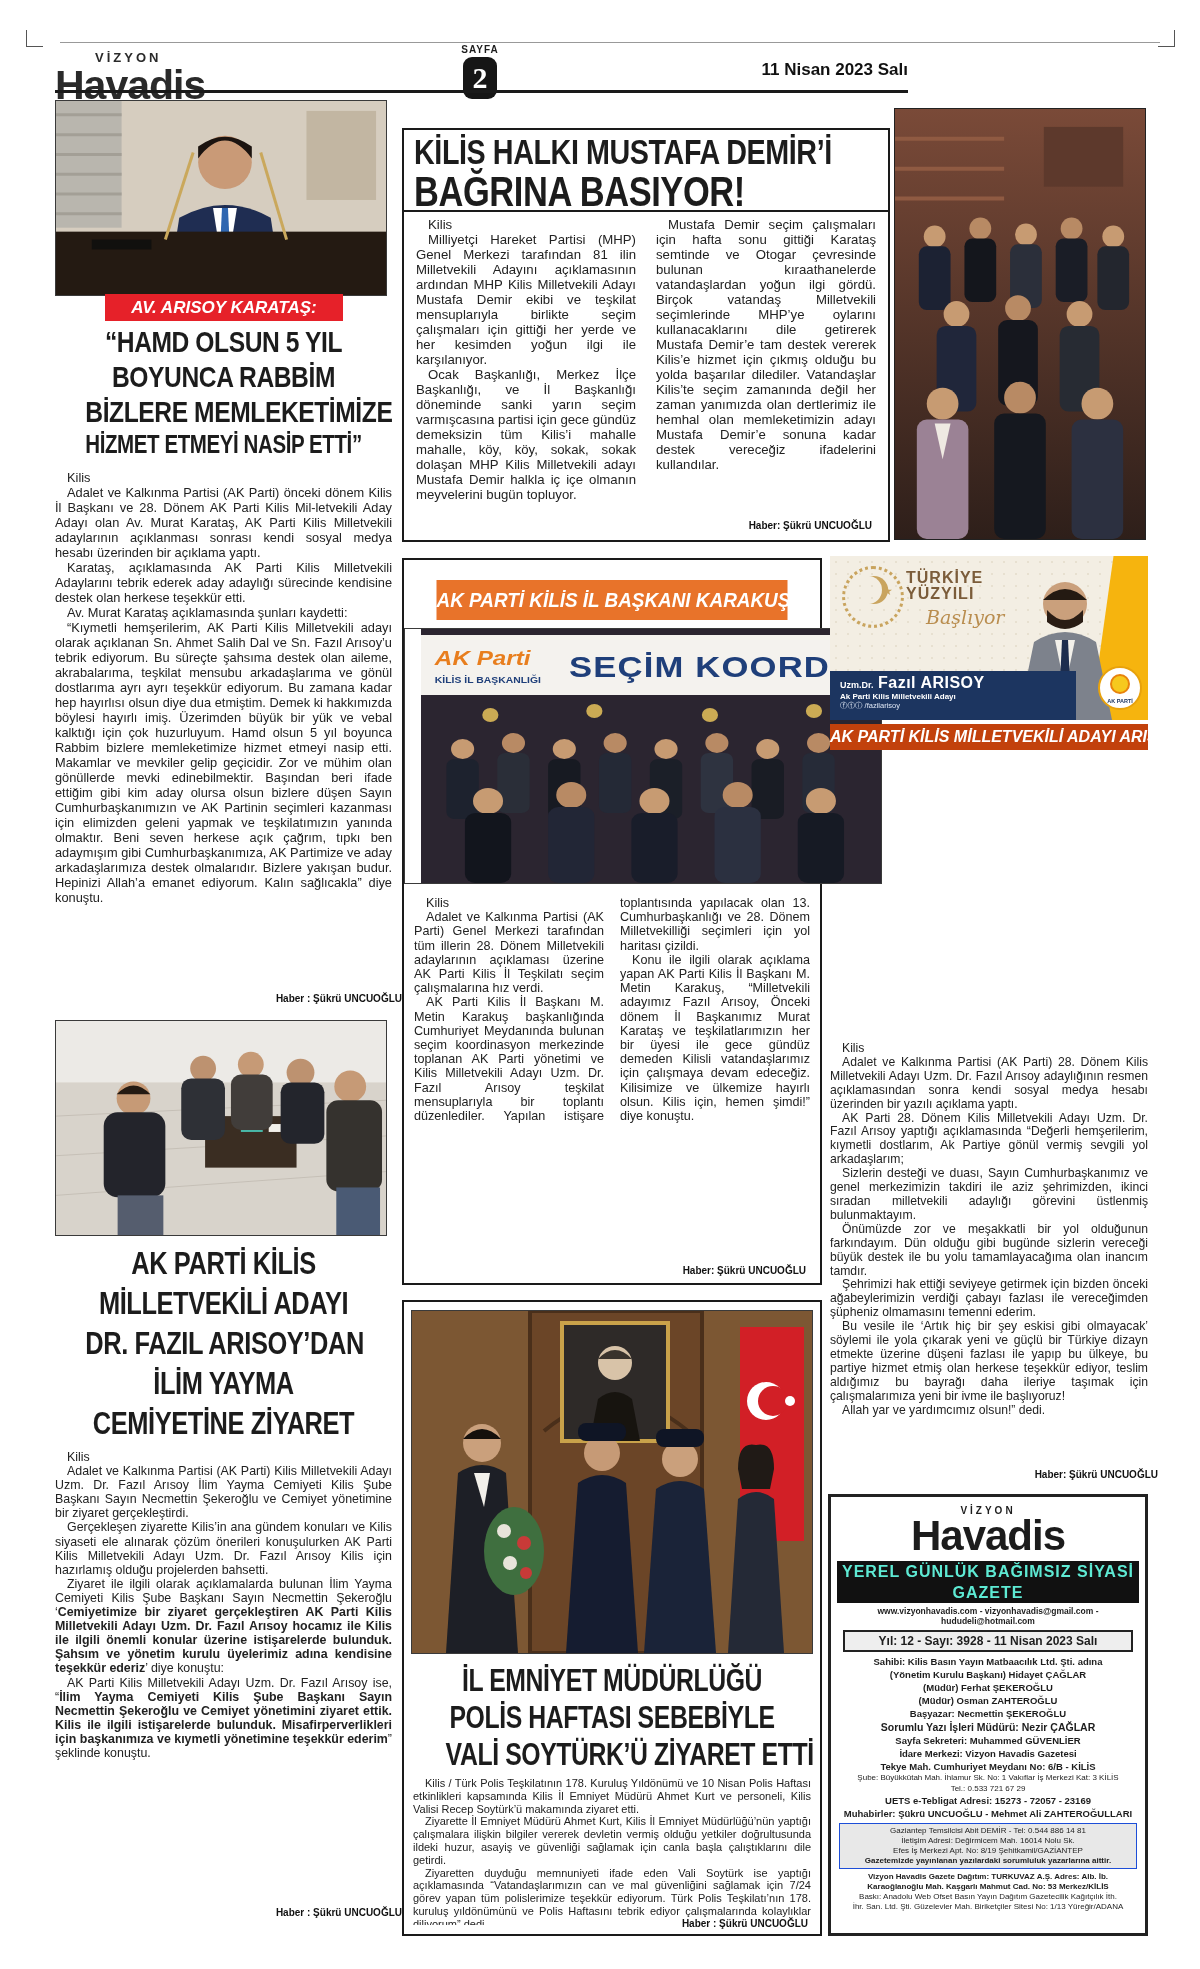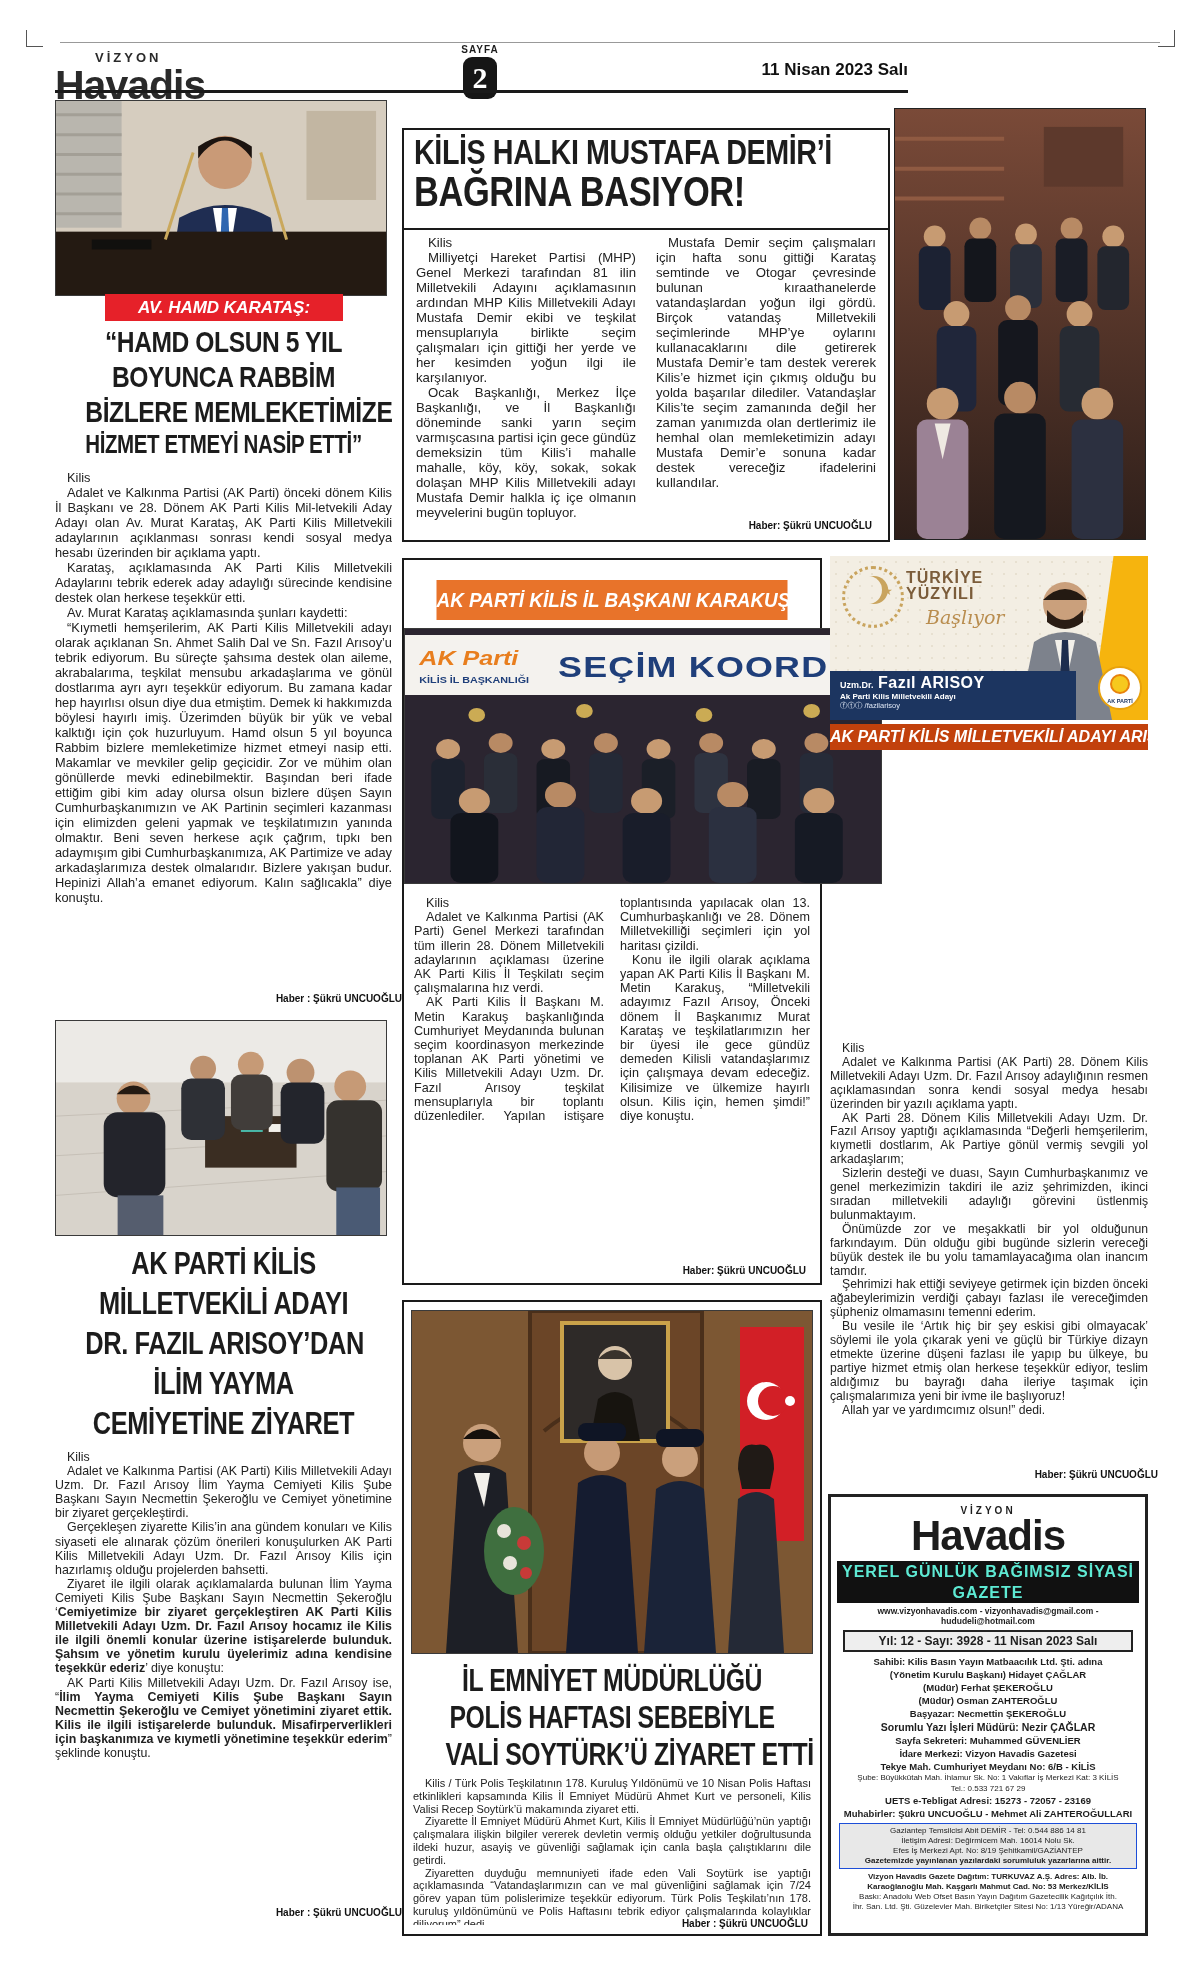--- a/index.html
+++ b/index.html
@@ -40,33 +40,33 @@
   #headline-karatas .hl-line:last-child{font-size:25px;line-height:31px;}
   #body-karatas{left:55px;top:470px;width:337px;height:540px;font-size:12.8px;line-height:15px;}
   #byline-karatas{left:55px;top:992px;width:337px;}
   #photo-meeting{left:55px;top:1020px;width:332px;height:216px;border:1px solid #3a3a3a;}
   #headline-ilim{left:55px;top:1244px;width:337px;text-align:center;}
   #headline-ilim .hl-line{font-size:31px;line-height:40px;}
   #body-ilim{left:55px;top:1450px;width:337px;height:452px;font-size:12.4px;line-height:14.1px;}
   #byline-ilim{left:55px;top:1906px;width:337px;}
   
   #mhp-box{left:402px;top:128px;width:488px;height:414px;border:2px solid #1a1a1a;background:#fff;}
-  #mhp-headbox{height:100px;border-bottom:2px solid #1a1a1a;padding:2px 0 0 10px;overflow:visible;}
+  #mhp-headbox{height:82px;border-bottom:2px solid #1a1a1a;padding:2px 0 0 10px;overflow:visible;}
   #mhp-headbox .hl-line:first-child{font-size:35px;line-height:39px;}
   #mhp-headbox .hl-line:last-child{font-size:42px;line-height:42px;}
   #mhp-cols{padding:5px 12px 0;height:318px;column-count:2;column-gap:20px;font-size:13.2px;line-height:15px;}
   #byline-mhp{position:absolute;right:14px;bottom:8px;}
   #photo-mhp{left:894px;top:108px;width:252px;height:432px;border:1px solid #222;}
   
   #karakus-box{left:402px;top:558px;width:420px;height:727px;border:2px solid #1a1a1a;background:#fff;}
   #banner-karakus{margin:20px auto 0;width:390px;height:40px;line-height:40px;font-size:21px;background:#e8732a;
                   transform:scaleX(.9);transform-origin:50% 0;}
   #headline-karakus{margin-top:8px;text-align:center;}
   #headline-karakus .hl-line{font-size:33px;line-height:41px;}
-  #photo-koordinasyon{margin:8px auto 12px;width:478px;height:256px;border:1px solid #3a3a3a;box-sizing:border-box;}
+  #photo-koordinasyon{margin:8px auto 12px;width:478px;height:256px;border:1px solid #3a3a3a;box-sizing:border-box;padding-left:16px;}
   #karakus-cols{margin-top:6px;padding:0 10px;height:238px;column-count:2;column-gap:16px;font-size:12.6px;line-height:14.2px;}
   #byline-karakus{position:absolute;right:12px;bottom:6px;}
   
   #police-box{left:402px;top:1300px;width:420px;height:636px;border:2px solid #1a1a1a;background:#fff;}
   #photo-police{margin:8px auto 0;width:402px;height:344px;border:1px solid #3a3a3a;box-sizing:border-box;}
   #headline-police{margin-top:8px;text-align:center;}
   #headline-police .hl-line{font-size:31px;line-height:37px;transform:scaleX(.8);}
   #police-body{margin-top:4px;padding:0 9px;height:148px;font-size:11px;line-height:12.8px;}
   #byline-police{position:absolute;right:10px;bottom:4px;}
   
@@ -149,21 +149,21 @@
       <path d="M143,58 Q170,22 197,58 L197,46 Q170,26 143,46 Z" fill="#1c1410"></path>
       <path d="M112,196 L124,118 Q170,92 216,118 L228,196 Z" fill="#1f2d52"></path>
       <path d="M158,108 L182,108 L176,146 L164,146 Z" fill="#ffffff"></path>
       <path d="M167,108 L173,108 L175,150 L165,150 Z" fill="#2f66b0"></path>
       <rect x="0" y="132" width="332" height="64" fill="#241a12"></rect>
       <rect x="36" y="140" width="60" height="10" fill="#11100e"></rect>
       <line x1="110" y1="140" x2="138" y2="52" stroke="#caa85c" stroke-width="3"></line>
       <line x1="232" y1="140" x2="206" y2="52" stroke="#caa85c" stroke-width="3"></line>
     </svg>
   </div>
-  <div class="abs nb banner" id="banner-karatas">AV. HAMD KARATAŞ:</div>
+  <div class="abs nb banner" id="banner-karatas">AV. ARISOY KARATAŞ:</div>
   <div class="abs hl" id="headline-karatas">
       <div class="hl-line">“HAMD OLSUN 5 YIL</div>
       <div class="hl-line">BOYUNCA RABBİM</div>
       <div class="hl-line">BİZLERE MEMLEKETİMİZE</div>
       <div class="hl-line">HİZMET ETMEYİ NASİP ETTİ”</div>
     </div>
   <div class="abs bodytxt" id="body-karatas">
       <p class="para"><span>Kilis</span></p>
       <p class="para"><span>Adalet ve Kalkınma Partisi (AK Parti) önceki dönem Kilis İl Başkanı ve 28. Dönem AK Parti Kilis Mil-letvekili Aday Adayı olan Av. Murat Karataş, AK Parti Kilis Milletvekili adaylarının açıklanması sonrası kendi sosyal medya hesabı üzerinden bir açıklama yaptı.</span></p>
       <p class="para"><span>Karataş, açıklamasında AK Parti Kilis Milletvekili Adaylarını tebrik ederek aday adaylığı sürecinde kendisine destek olan herkese teşekkür etti.</span></p>

